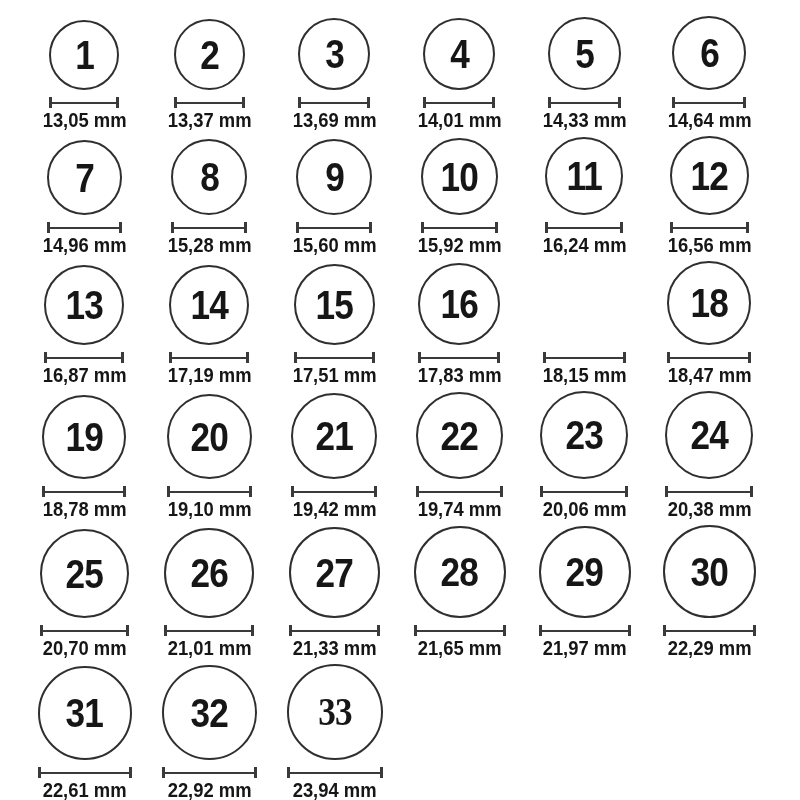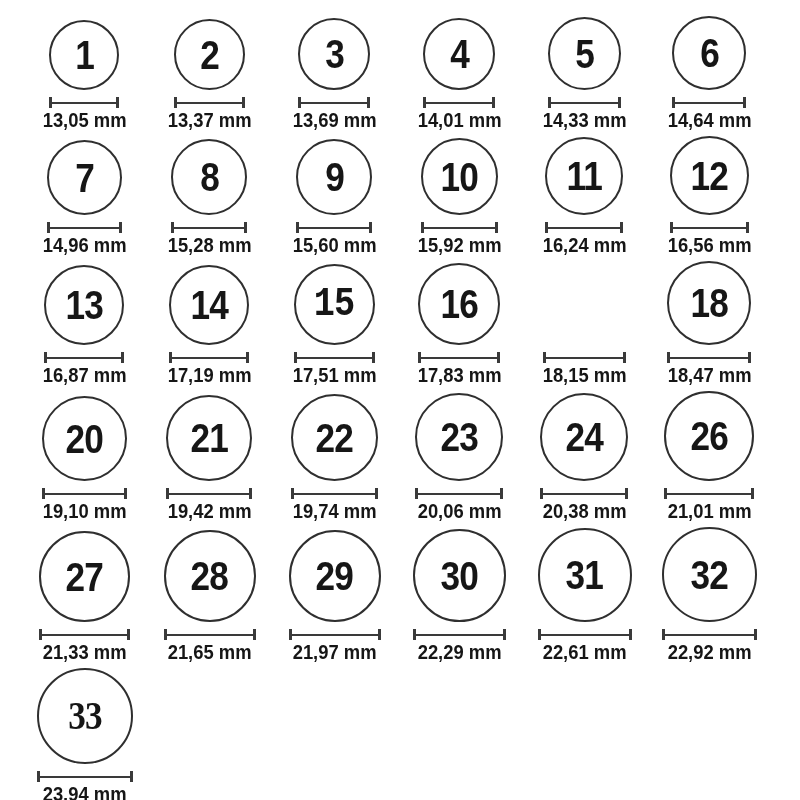--- a/index.html
+++ b/index.html
@@ -157,21 +157,21 @@
       <div class="label">16,87 mm</div>
     </div>
     <div class="cell">
       <div class="circle" style="width: 80px; height: 80px;">
         <span class="num">14</span>
       </div>
       <div class="dim-line" style="width: 80px;"></div>
       <div class="label">17,19 mm</div>
     </div>
     <div class="cell">
-      <div class="circle" style="width: 81px; height: 81px; font-family: Liberation Mono, monospace;">
+      <div class="circle" style="width: 81px; height: 81px;">
         <span class="num">15</span>
       </div>
       <div class="dim-line" style="width: 81px;"></div>
       <div class="label">17,51 mm</div>
     </div>
     <div class="cell">
       <div class="circle" style="width: 82px; height: 82px;">
         <span class="num">16</span>
       </div>
       <div class="dim-line" style="width: 82px;"></div>
@@ -182,20 +182,27 @@
       <div class="label">18,15 mm</div>
     </div>
     <div class="cell">
       <div class="circle" style="width: 84px; height: 84px;">
         <span class="num">18</span>
       </div>
       <div class="dim-line" style="width: 84px;"></div>
       <div class="label">18,47 mm</div>
     </div>
     <div class="cell">
+      <div class="circle" style="width: 84px; height: 84px;">
+        <span class="num">19</span>
+      </div>
+      <div class="dim-line" style="width: 84px;"></div>
+      <div class="label">18,78 mm</div>
+    </div>
+    <div class="cell">
       <div class="circle" style="width: 85px; height: 85px;">
         <span class="num">20</span>
       </div>
       <div class="dim-line" style="width: 85px;"></div>
       <div class="label">19,10 mm</div>
     </div>
     <div class="cell">
       <div class="circle" style="width: 86px; height: 86px;">
         <span class="num">21</span>
       </div>
@@ -215,20 +222,27 @@
       </div>
       <div class="dim-line" style="width: 88px;"></div>
       <div class="label">20,06 mm</div>
     </div>
     <div class="cell">
       <div class="circle" style="width: 88px; height: 88px;">
         <span class="num">24</span>
       </div>
       <div class="dim-line" style="width: 88px;"></div>
       <div class="label">20,38 mm</div>
+    </div>
+    <div class="cell">
+      <div class="circle" style="width: 89px; height: 89px;">
+        <span class="num">25</span>
+      </div>
+      <div class="dim-line" style="width: 89px;"></div>
+      <div class="label">20,70 mm</div>
     </div>
     <div class="cell">
       <div class="circle" style="width: 90px; height: 90px;">
         <span class="num">26</span>
       </div>
       <div class="dim-line" style="width: 90px;"></div>
       <div class="label">21,01 mm</div>
     </div>
     <div class="cell">
       <div class="circle" style="width: 91px; height: 91px;">

